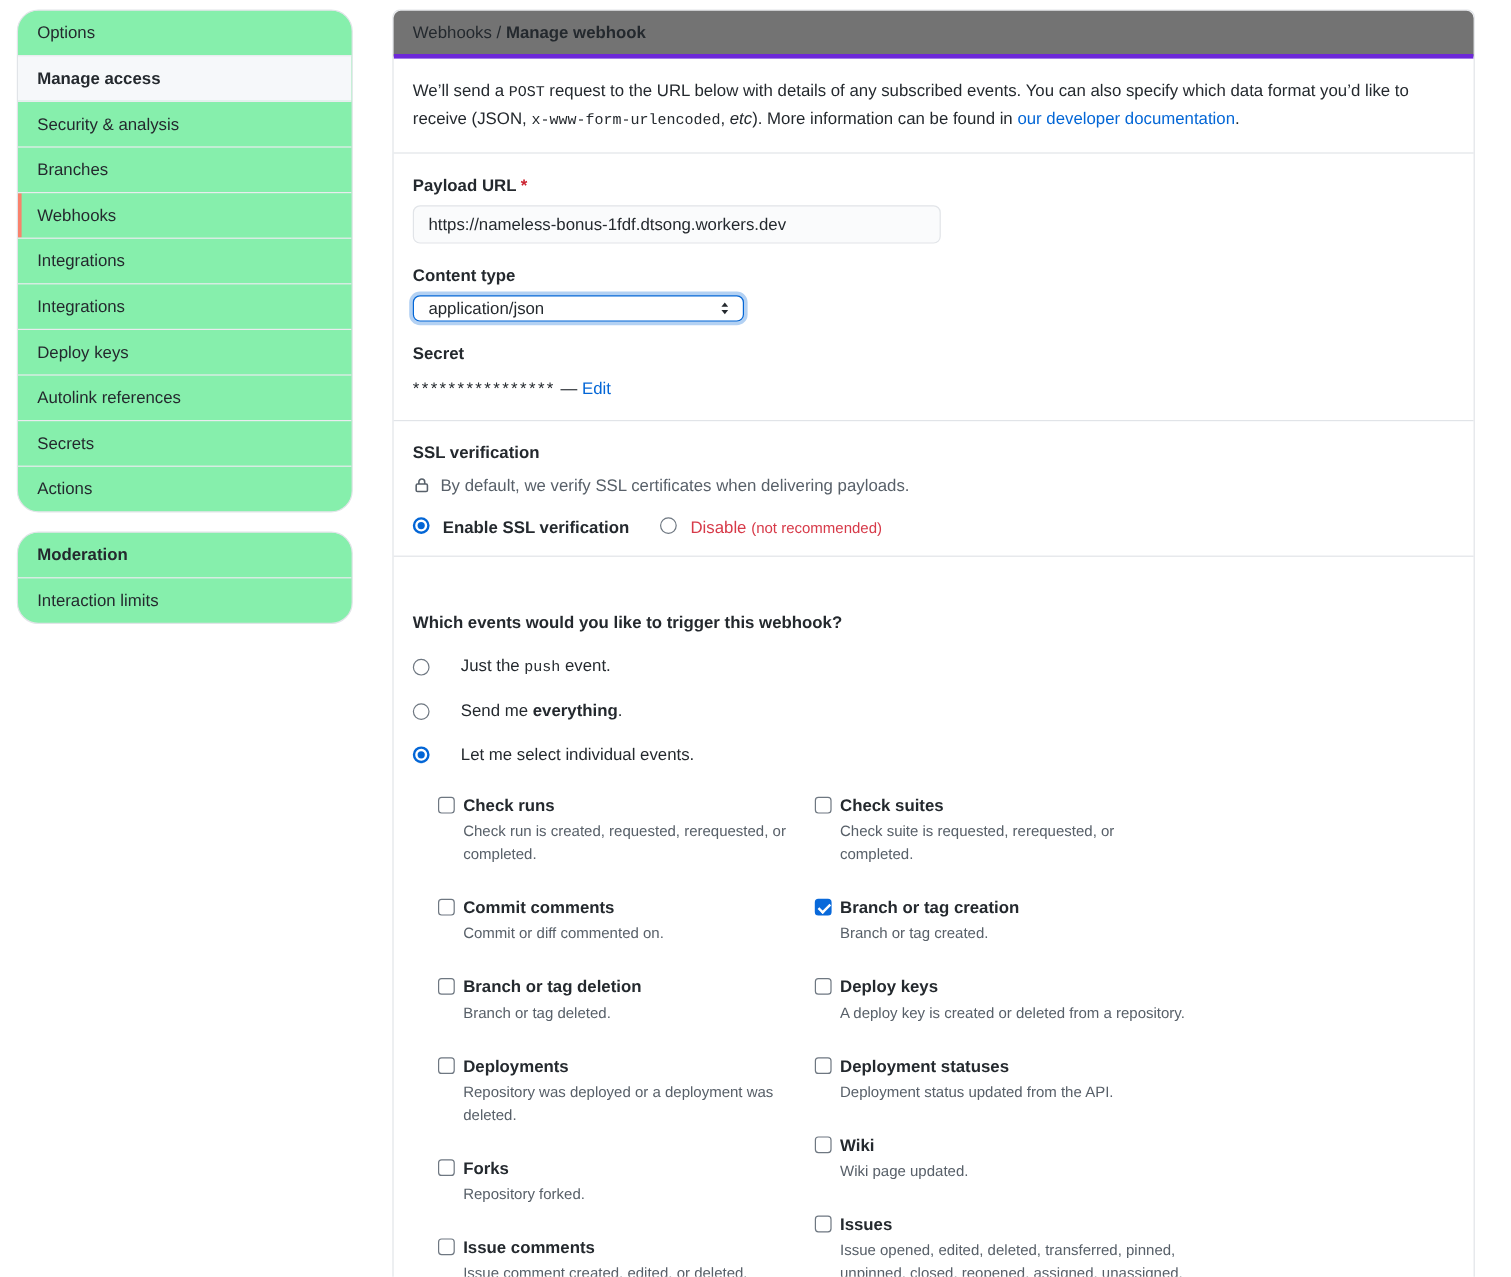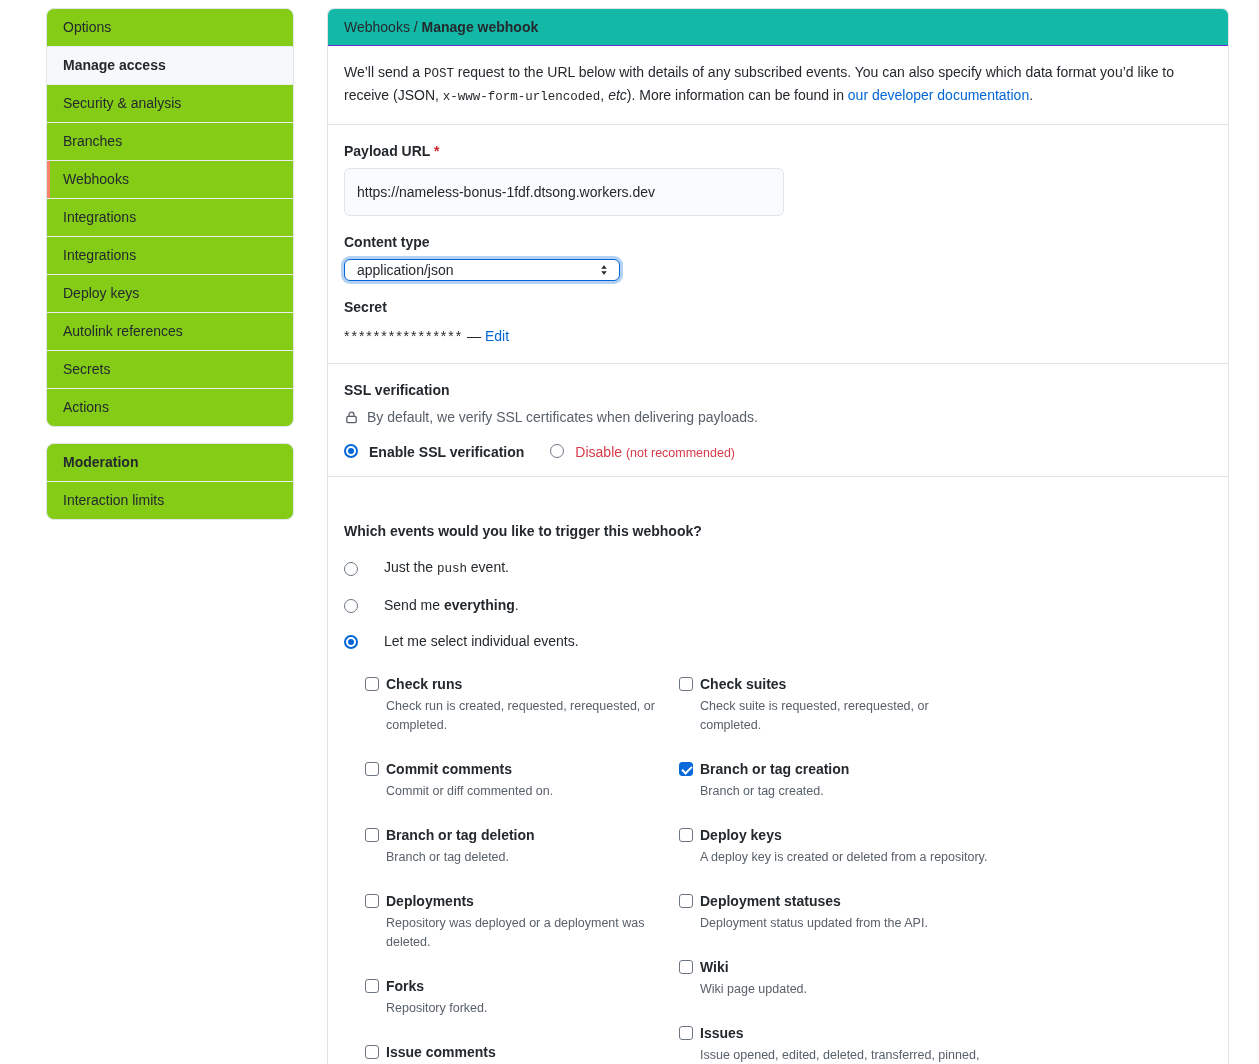--- a/index.html
+++ b/index.html
@@ -2,43 +2,43 @@
 <html><head>
 <meta charset="utf-8">
 <style>
   * { margin:0; padding:0; box-sizing:border-box; }
   html,body { width:1259px; height:1064px; overflow:hidden; background:#fff; }
   body { font-family:"Liberation Sans", sans-serif; font-size:14px; color:#24292e; }
   .layout { display:flex; padding:8px 30px 0 14px; }
 
   
   .sidebar { width:280px; flex:none; }
-  .side-box { border:1px solid #e1e4e8; border-radius:8px; background:#84cc16; overflow:hidden;margin-left:32px; }
+  .side-box { border:1px solid #e1e4e8; border-radius:18px; background:#86efac; overflow:hidden; }
   .side-box + .side-box { margin-top:16px; }
   .side-item { padding:8px 16px; line-height:21px; border-top:1px solid #eaecef; cursor:pointer; }
   .side-item:first-child { border-top:none; }
   .side-item.hover { background:#f6f8fa;font-weight:bold; }
   .side-item.active { box-shadow: inset 3px 0 0 0 #f9826c; }
   .side-header { padding:8px 16px; line-height:21px; font-weight:700; }
 
   
   .main { flex:1; margin-left:33px; }
   .main-box { border:1px solid #e1e4e8; border-radius:6px; background:#fff; }
-  .box-header { background:#14b8a6; padding:8px 16px; line-height:20px; border-bottom:1px solid #6d28d9; border-radius:6px 6px 0 0; }
+  .box-header { background:#737373; padding:8px 16px; line-height:20px; border-bottom:4px solid #6d28d9; border-radius:6px 6px 0 0; }
   .box-header .crumb-current { font-weight:700; }
   .section { padding:16px; border-bottom:1px solid #e1e4e8; }
   .section.last { border-bottom:none; }
   .intro { line-height:21px; max-width:880px; }
   code { font-family:"Liberation Mono", monospace; font-size:12.5px; }
   a.link { color:#0366d6; text-decoration:none; cursor:pointer; }
   em { font-style:italic; }
 
   .field-label { font-weight:700; line-height:21px; margin-bottom:6px; }
   .required { color:#cb2431; font-weight:700; }
-  .text-input { display:block; width:440px; height:48px; padding:5px 12px; font-size:14px; color:#24292e;
+  .text-input { display:block; width:440px; height:32px; padding:5px 12px; font-size:14px; color:#24292e;
                 background:#fafbfc; border:1px solid #e1e4e8; border-radius:6px; font-family:inherit; outline:none; }
   .spacer16 { height:16px; }
   .select { width:276px; height:22px; background:#fff; border:1px solid #0366d6; border-radius:6px;
             box-shadow:0 0 0 3px rgba(3,102,214,0.3); display:flex; align-items:center;
             justify-content:space-between; padding:0 8px 0 12px; cursor:pointer; }
   .select .caret { flex:none; }
   .secret-value { line-height:21px; margin-top:8px; letter-spacing:2px; }
   .secret-value .plain { letter-spacing:0; }
 
   .icon-row { display:flex; align-items:center; gap:8px; color:#586069; line-height:20px; margin-top:6px; }

